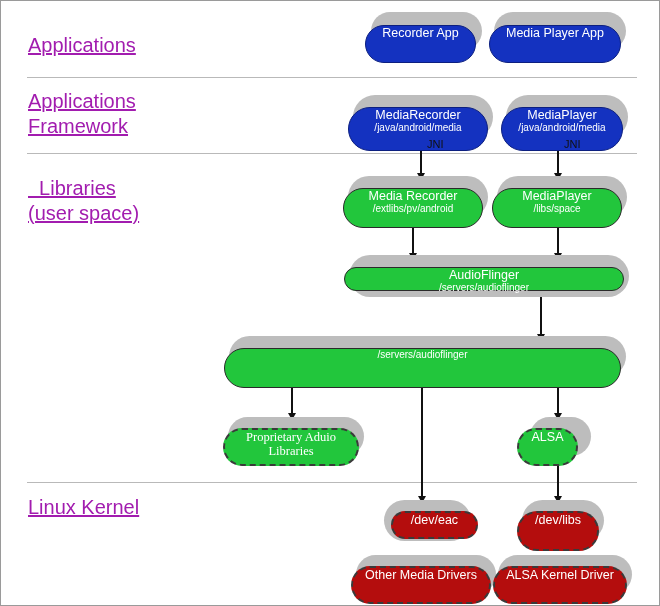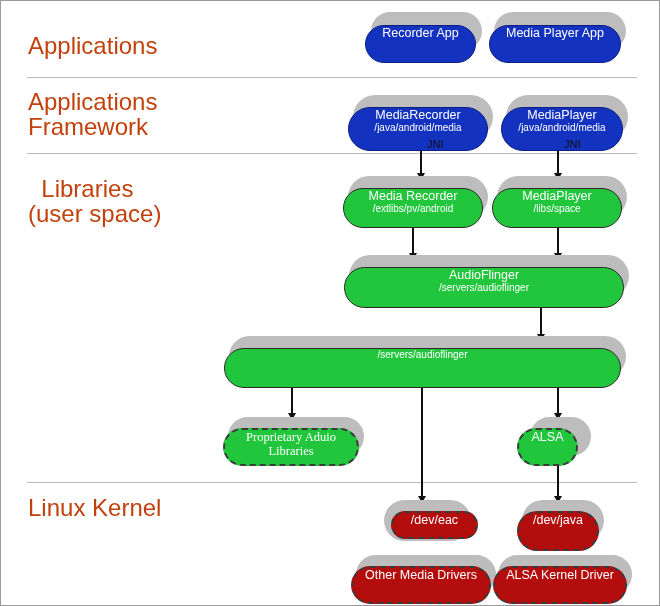--- a/index.html
+++ b/index.html
@@ -5,22 +5,22 @@
   html,body{margin:0;padding:0;background:#fff;}
   body{font-family:"Liberation Sans","DejaVu Sans",sans-serif;}
   #stage{
     position:relative;width:660px;height:606px;background:#ffffff;
     box-sizing:border-box;border:1px solid #9a9a9a;overflow:hidden;
   }
   
   .sep{position:absolute;left:26px;width:610px;height:1px;background:#b9b9b9;}
   
   .layer-label{
-    position:absolute;color:#c2410c;font-size:24px;line-height:25px;
-    white-space:pre;letter-spacing:0px;
+    position:absolute;color:#a21caf;font-size:20px;line-height:25px;
+    white-space:pre;letter-spacing:0px;text-decoration:underline;
   }
   
   .node{
     position:absolute;box-sizing:border-box;
     border-radius:999px;color:#ffffff;text-align:center;
     display:flex;flex-direction:column;align-items:center;justify-content:flex-start;
     z-index:3;
     margin-top:10px;
   }
   .node .t1{font-size:12.5px;line-height:14px;white-space:pre;}
@@ -133,21 +133,21 @@
   <div class="node green two" style="left:342px;top:177px;width:140px;height:40px;">
     <span class="t1">Media Recorder</span>
     <span class="t2">/extlibs/pv/android</span>
   </div>
 
   <div class="node green two" style="left:491px;top:177px;width:130px;height:40px;">
     <span class="t1">MediaPlayer</span>
     <span class="t2">/libs/space</span>
   </div>
 
-  <div class="node green two" style="left:343px;top:256px;width:280px;height:41px;">
+  <div class="node green two" style="left:343px;top:256px;width:280px;height:24px;">
     <span class="t1">AudioFlinger</span>
     <span class="t2">/servers/audioflinger</span>
   </div>
 
   <div class="node green two" style="left:223px;top:337px;width:397px;height:40px;">
     <span class="t2">/servers/audioflinger</span>
   </div>
 
   <div class="node green dash two" style="left:222px;top:417px;width:136px;height:38px;font-family:Liberation Serif, serif;">
     <span class="t1">Proprietary Aduio</span>
@@ -156,21 +156,21 @@
 
   <div class="node green dash" style="left:516px;top:417px;width:61px;height:38px;">
     <span class="t1">ALSA</span>
   </div>
 
   <div class="node red" style="left:390px;top:500px;width:87px;height:28px;">
     <span class="t1">/dev/eac</span>
   </div>
 
   <div class="node red" style="left:516px;top:500px;width:82px;height:40px;">
-    <span class="t1">/dev/java</span>
+    <span class="t1">/dev/libs</span>
   </div>
 
   <div class="node red" style="left:350px;top:555px;width:140px;height:38px;">
     <span class="t1">Other Media Drivers</span>
   </div>
 
   <div class="node red" style="left:492px;top:555px;width:134px;height:38px;">
     <span class="t1">ALSA Kernel Driver</span>
   </div>
 

